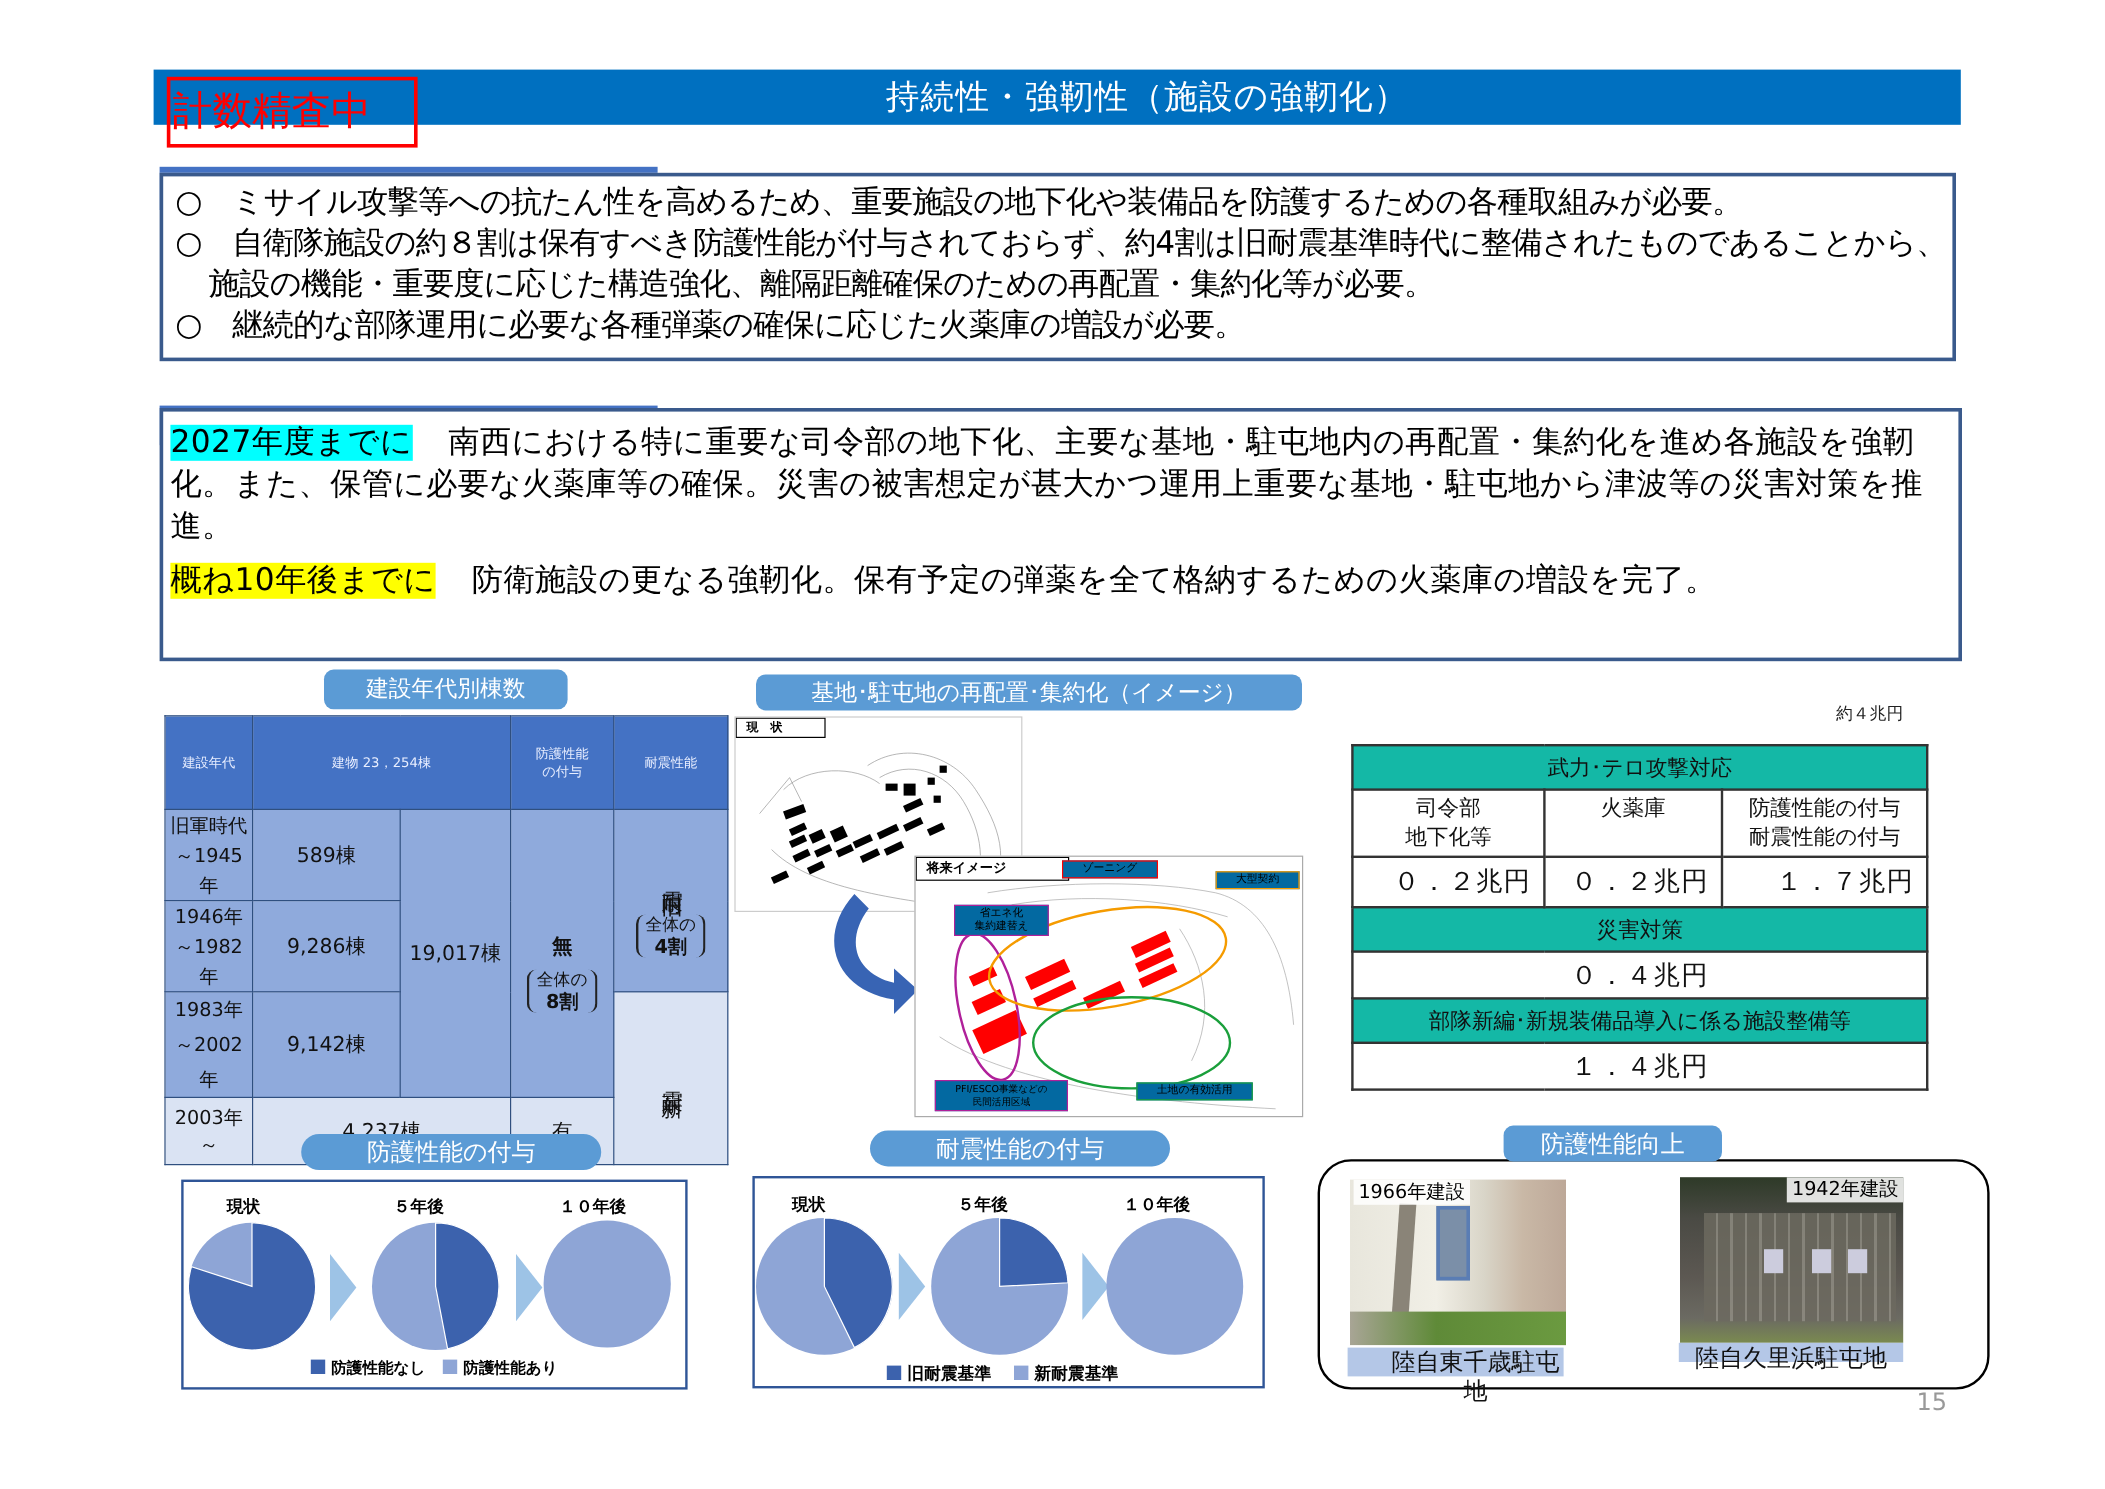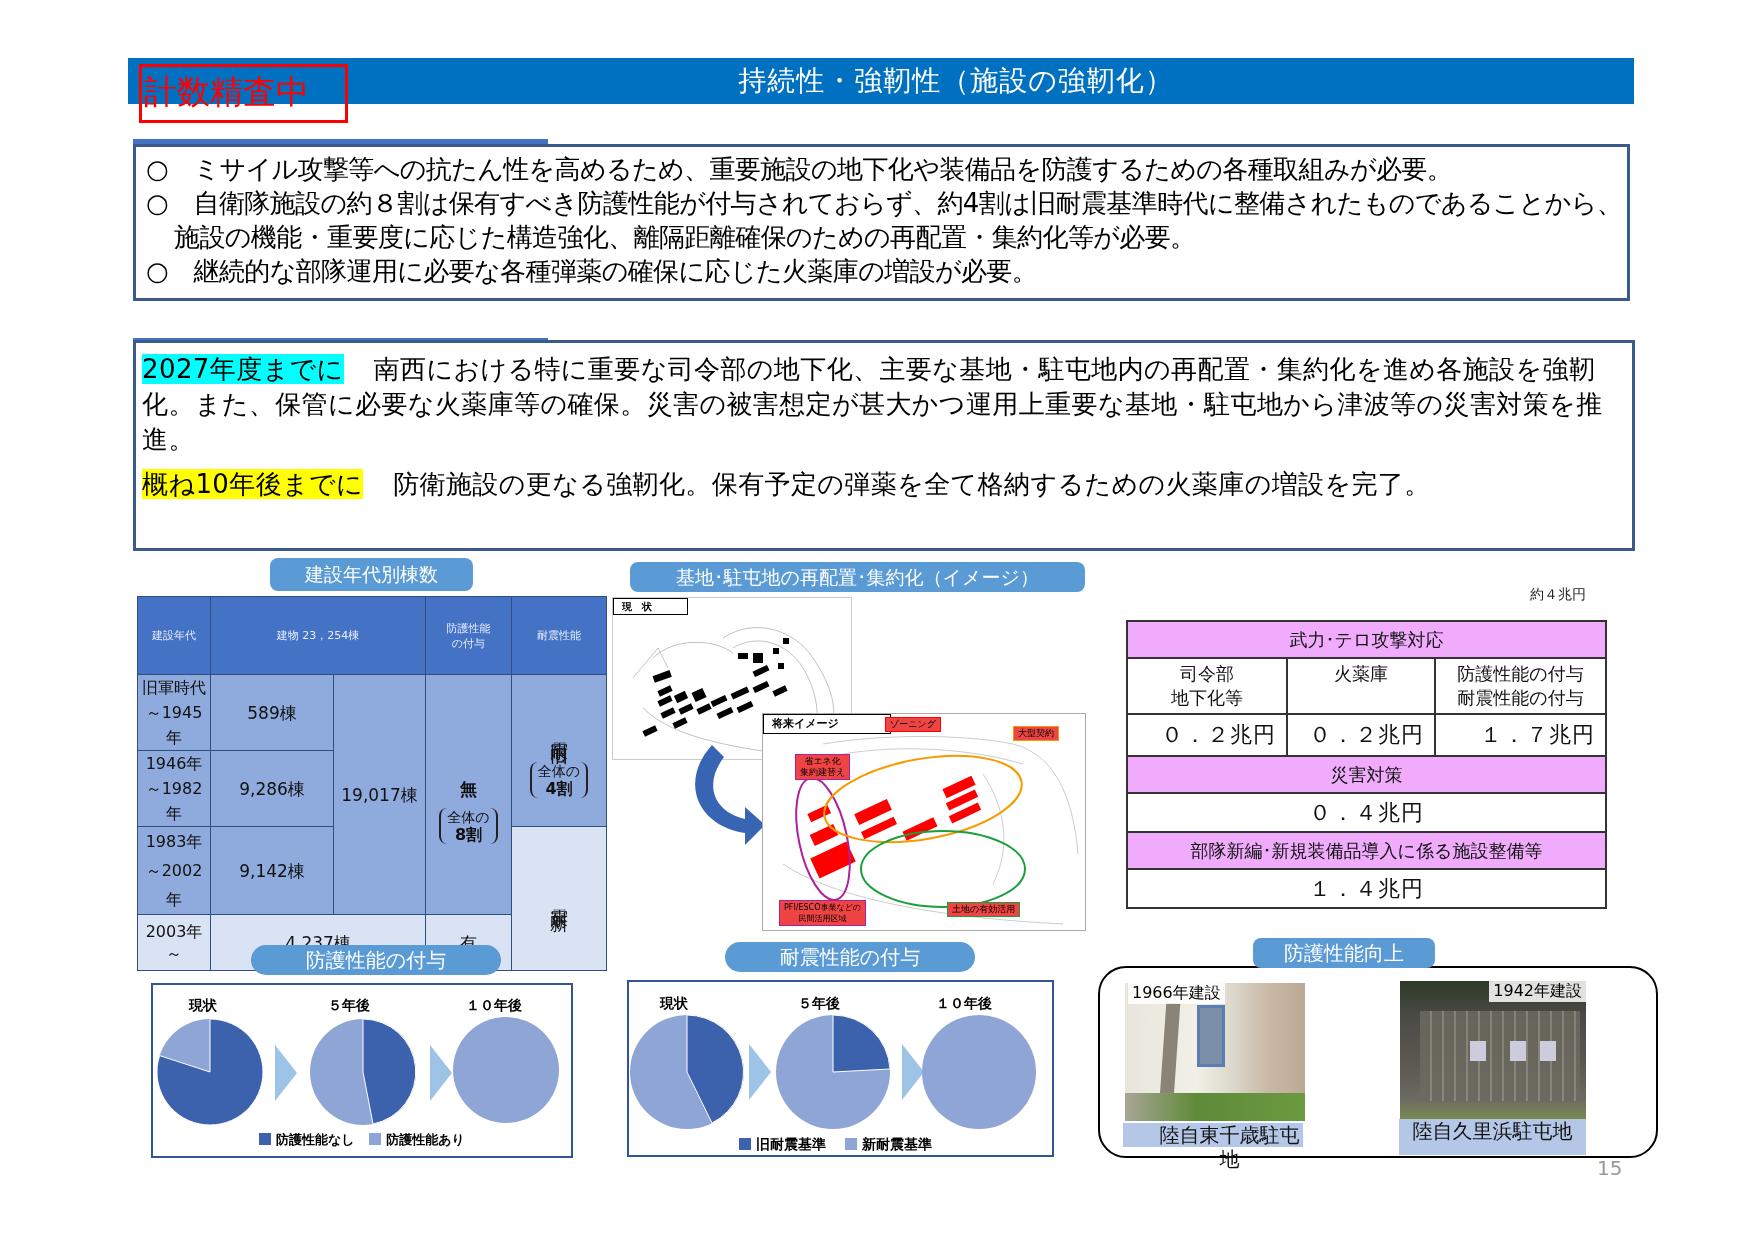--- a/index.html
+++ b/index.html
@@ -37,27 +37,27 @@
   .btable .hd { background: #4472c4; color: #e8eeff; font-size: 11px; line-height: 15px; height: 78px; }
   .btable .mid { background: #8faadc; }
   .btable .light { background: #dae3f3; }
   .paren { display: inline-block; border-left: 2px solid #222; border-right: 2px solid #222; border-radius: 8px; padding: 1px 6px; font-size: 14px; line-height: 17px; }
   .vert { writing-mode: vertical-rl; text-orientation: upright; font-size: 18px; letter-spacing: -2px; margin: 0 auto; }
 
   
   .map-now { left: 612px; top: 597px; width: 240px; height: 163px; border: 1px solid #ccc; background: #fff; overflow: hidden; }
   .map-future { left: 762px; top: 713px; width: 324px; height: 218px; border: 1px solid #aaa; background: #fff; overflow: hidden; }
   .map-label { background: #fff; border: 1px solid #000; font-size: 10px; font-weight: bold; text-align: left; padding: 0 8px; position: absolute; white-space: nowrap; }
-  .zone-label { position: absolute; font-size: 9px; background: #ef4444; padding: 1px 4px; text-align: center; line-height: 11px; white-space: nowrap; }
+  .zone-label { position: absolute; font-size: 9px; background: #0369a1; padding: 1px 16px; text-align: center; line-height: 11px; white-space: nowrap; }
 
   
   .total-label { left: 1530px; top: 586px; font-size: 14px; color: #222; }
   .ctable { left: 1126px; top: 620px; width: 479px; border-collapse: collapse; table-layout: fixed; }
   .ctable td { border: 2px solid #333; text-align: center; font-size: 18px; color: #111; }
-  .ctable .cat { background: #f0abfc; height: 37px; }
+  .ctable .cat { background: #14b8a6; height: 37px; }
   .ctable .sub { height: 56px; line-height: 24px; vertical-align: top; padding-top: 3px; }
   .ctable .val { height: 42px; font-size: 22px; text-align: right; padding-right: 10px; letter-spacing: 1px; }
   .ctable .valc { height: 39px; font-size: 22px; letter-spacing: 1px; }
 
   
   .piebox { border: 2px solid #2f5597; background: #fff; }
   .pie-title { position: absolute; font-size: 14px; font-weight: bold; text-align: center; width: 110px; }
   .arrow-tri { position: absolute; width: 0; height: 0; border-top: 28px solid transparent; border-bottom: 28px solid transparent; border-left: 22px solid #9dc3e6; }
   .legend { position: absolute; font-size: 13px; font-weight: bold; white-space: nowrap; }
   .sw { display: inline-block; width: 12px; height: 12px; vertical-align: -1px; margin-right: 5px; }
@@ -322,15 +322,15 @@
   <div class="photo-year" style="left:3px;top:0;">1966年建設</div>
 </div>
 <div class="photo-caption" style="left:1123px;top:1123px;width:180px;height:24px;padding-left:33px;">陸自東千歳駐屯地</div>
 <div class="photo" style="left:1400px;top:981px;width:186px;height:138px;background:linear-gradient(180deg,#2e3a28 0%,#4a4a44 25%,#5c5852 60%,#6b6a62 85%,#7a8a50 100%);">
   <div style="position:absolute;left:20px;top:30px;width:160px;height:90px;background:repeating-linear-gradient(90deg,#6d6a60 0 10px,#8f8c82 10px 12px),#6d6a60;opacity:0.85;"></div>
   <div style="position:absolute;left:70px;top:60px;width:16px;height:20px;background:#ccd;"></div>
   <div style="position:absolute;left:110px;top:60px;width:16px;height:20px;background:#ccd;"></div>
   <div style="position:absolute;left:140px;top:60px;width:16px;height:20px;background:#ccd;"></div>
   <div class="photo-year" style="right:0;top:0;">1942年建設</div>
 </div>
-<div class="photo-caption" style="left:1399px;top:1119px;width:187px;height:36px;">陸自久里浜駐屯地</div>
+<div class="photo-caption" style="left:1399px;top:1119px;width:187px;height:16px;">陸自久里浜駐屯地</div>
 
 <div class="abs page-no">15</div>
 
 </body></html>

